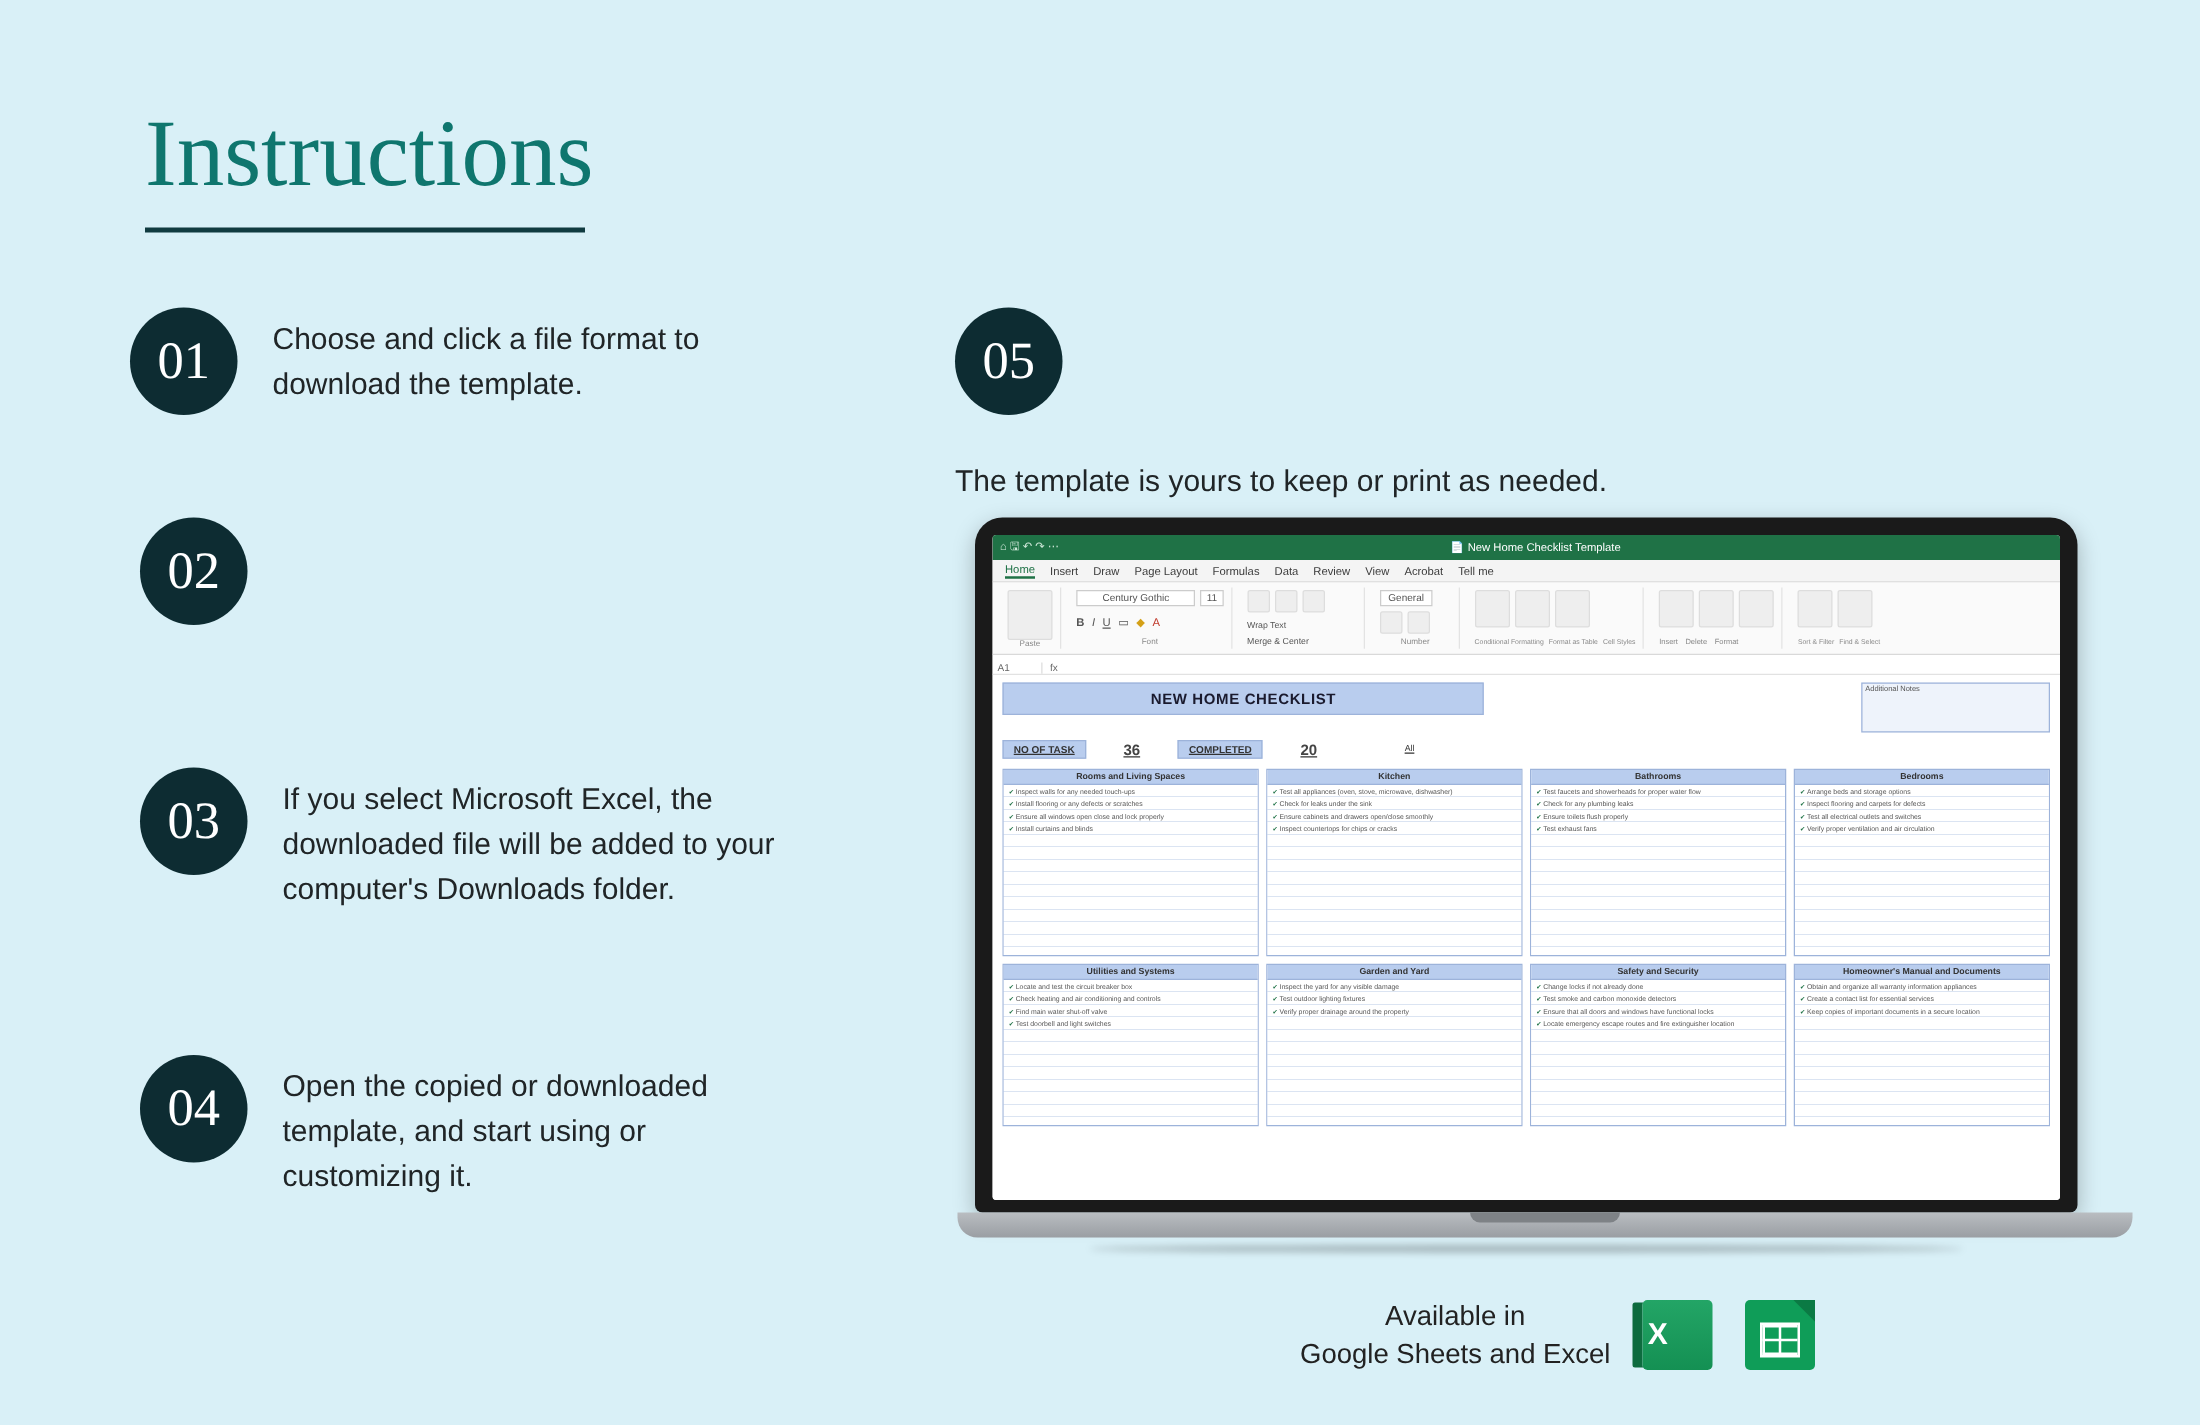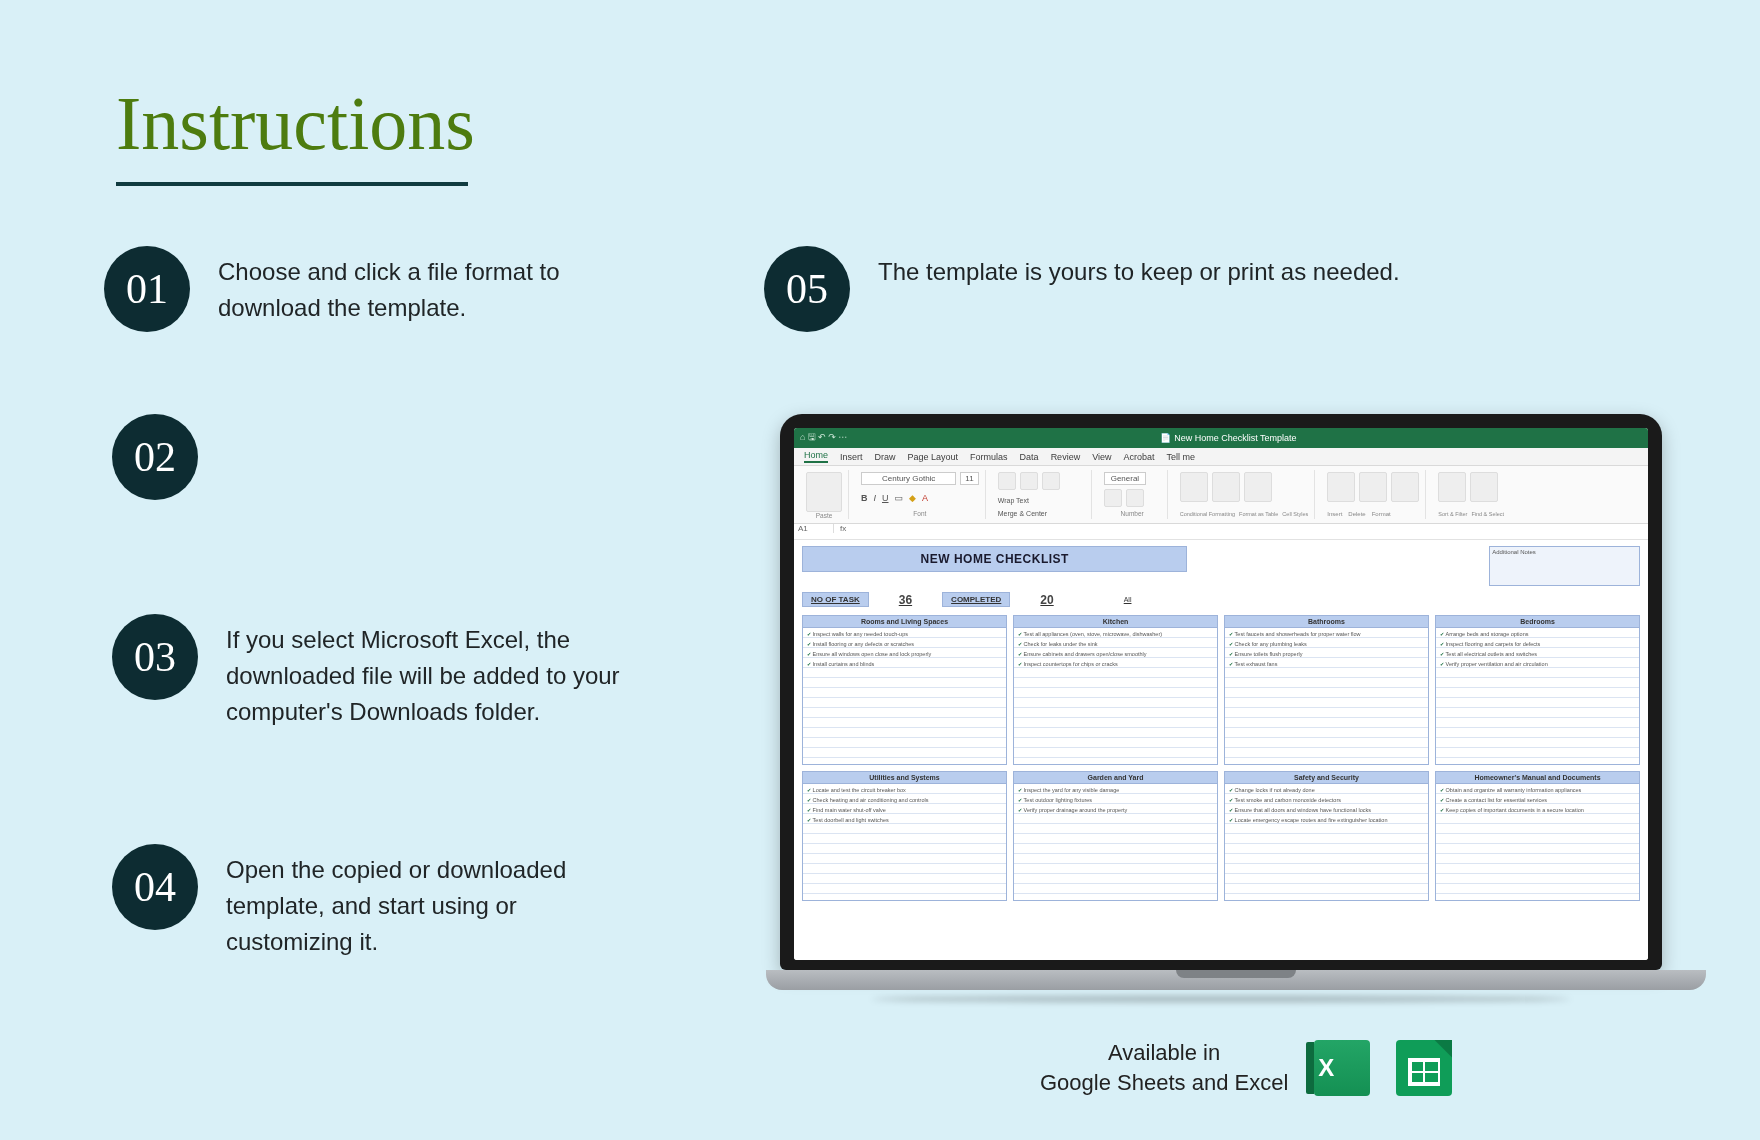--- a/index.html
+++ b/index.html
@@ -9,21 +9,21 @@
     background: #d9f0f7;
     font-family: Georgia, 'Times New Roman', serif;
     position: relative;
     overflow: hidden;
   }
   .heading {
     position: absolute;
     left: 116px;
     top: 80px;
     font-size: 76px;
-    color: #4d7c0f;
+    color: #0f766e;
     font-weight: 500;
   }
   .underline {
     position: absolute;
     left: 116px;
     top: 182px;
     width: 352px;
     height: 4px;
     background: #103b40;
   }
@@ -53,21 +53,21 @@
     color: #202527;
     max-width: 420px;
     padding-top: 8px;
   }
   .step-text.wide { max-width: 560px; }
 
   .s1 { left: 104px; top: 246px; justify-content: flex-end; }
   .s2 { left: 112px; top: 414px; }
   .s3 { left: 112px; top: 614px; }
   .s4 { left: 112px; top: 844px; }
-  .s5 { left: 764px; top: 246px; }
+  .s5 { left: 764px; top: 246px; flex-direction: column; }
 
   
   .laptop {
     position: absolute;
     left: 766px;
     top: 414px;
     width: 910px;
   }
   .screen-shell {
     width: 882px;
@@ -123,21 +123,21 @@
     height: 58px; background:#fafafa; border-bottom:1px solid #d9d9d9;
     display:flex; align-items:stretch; padding:4px 6px; gap:6px;
   }
   .rib-group{border-right:1px solid #e3e3e3; padding:2px 6px; display:flex; flex-direction:column; justify-content:space-between; font-size:7px; color:#555;}
   .rib-group .btns{display:flex; gap:4px; align-items:center; flex-wrap:wrap;}
   .rib-group .lbl{text-align:center; font-size:6.5px; color:#888;}
   .rbtn{width:18px; height:18px; background:#eee; border:1px solid #ddd; border-radius:2px;}
   .rbtn.big{width:28px; height:30px;}
   .rbtn.xl{width:36px; height:40px;}
 
-  .xl-fx {height:16px; background:#fff; border-bottom:1px solid #e2e2e2; display:flex; align-items:flex-start; font-size:8px; color:#666;}
+  .xl-fx {height:16px; background:#fff; border-bottom:1px solid #e2e2e2; display:flex; align-items:flex-end; font-size:8px; color:#666;}
   .xl-fx .cellref{width:40px; border-right:1px solid #ddd; padding:0 4px;}
   .xl-fx .fx{padding:0 6px;}
 
   .xl-sheet{position:relative; height:420px; background:#fff; overflow:hidden;}
   .sheet-inner{padding:6px 8px;}
   .sheet-title{
     background:#b9cdee; height:26px; display:flex; align-items:center; justify-content:center;
     font-weight:bold; font-size:12px; letter-spacing:.5px; color:#1a1a2e; border:1px solid #9db3da;
     width:46%;
   }

